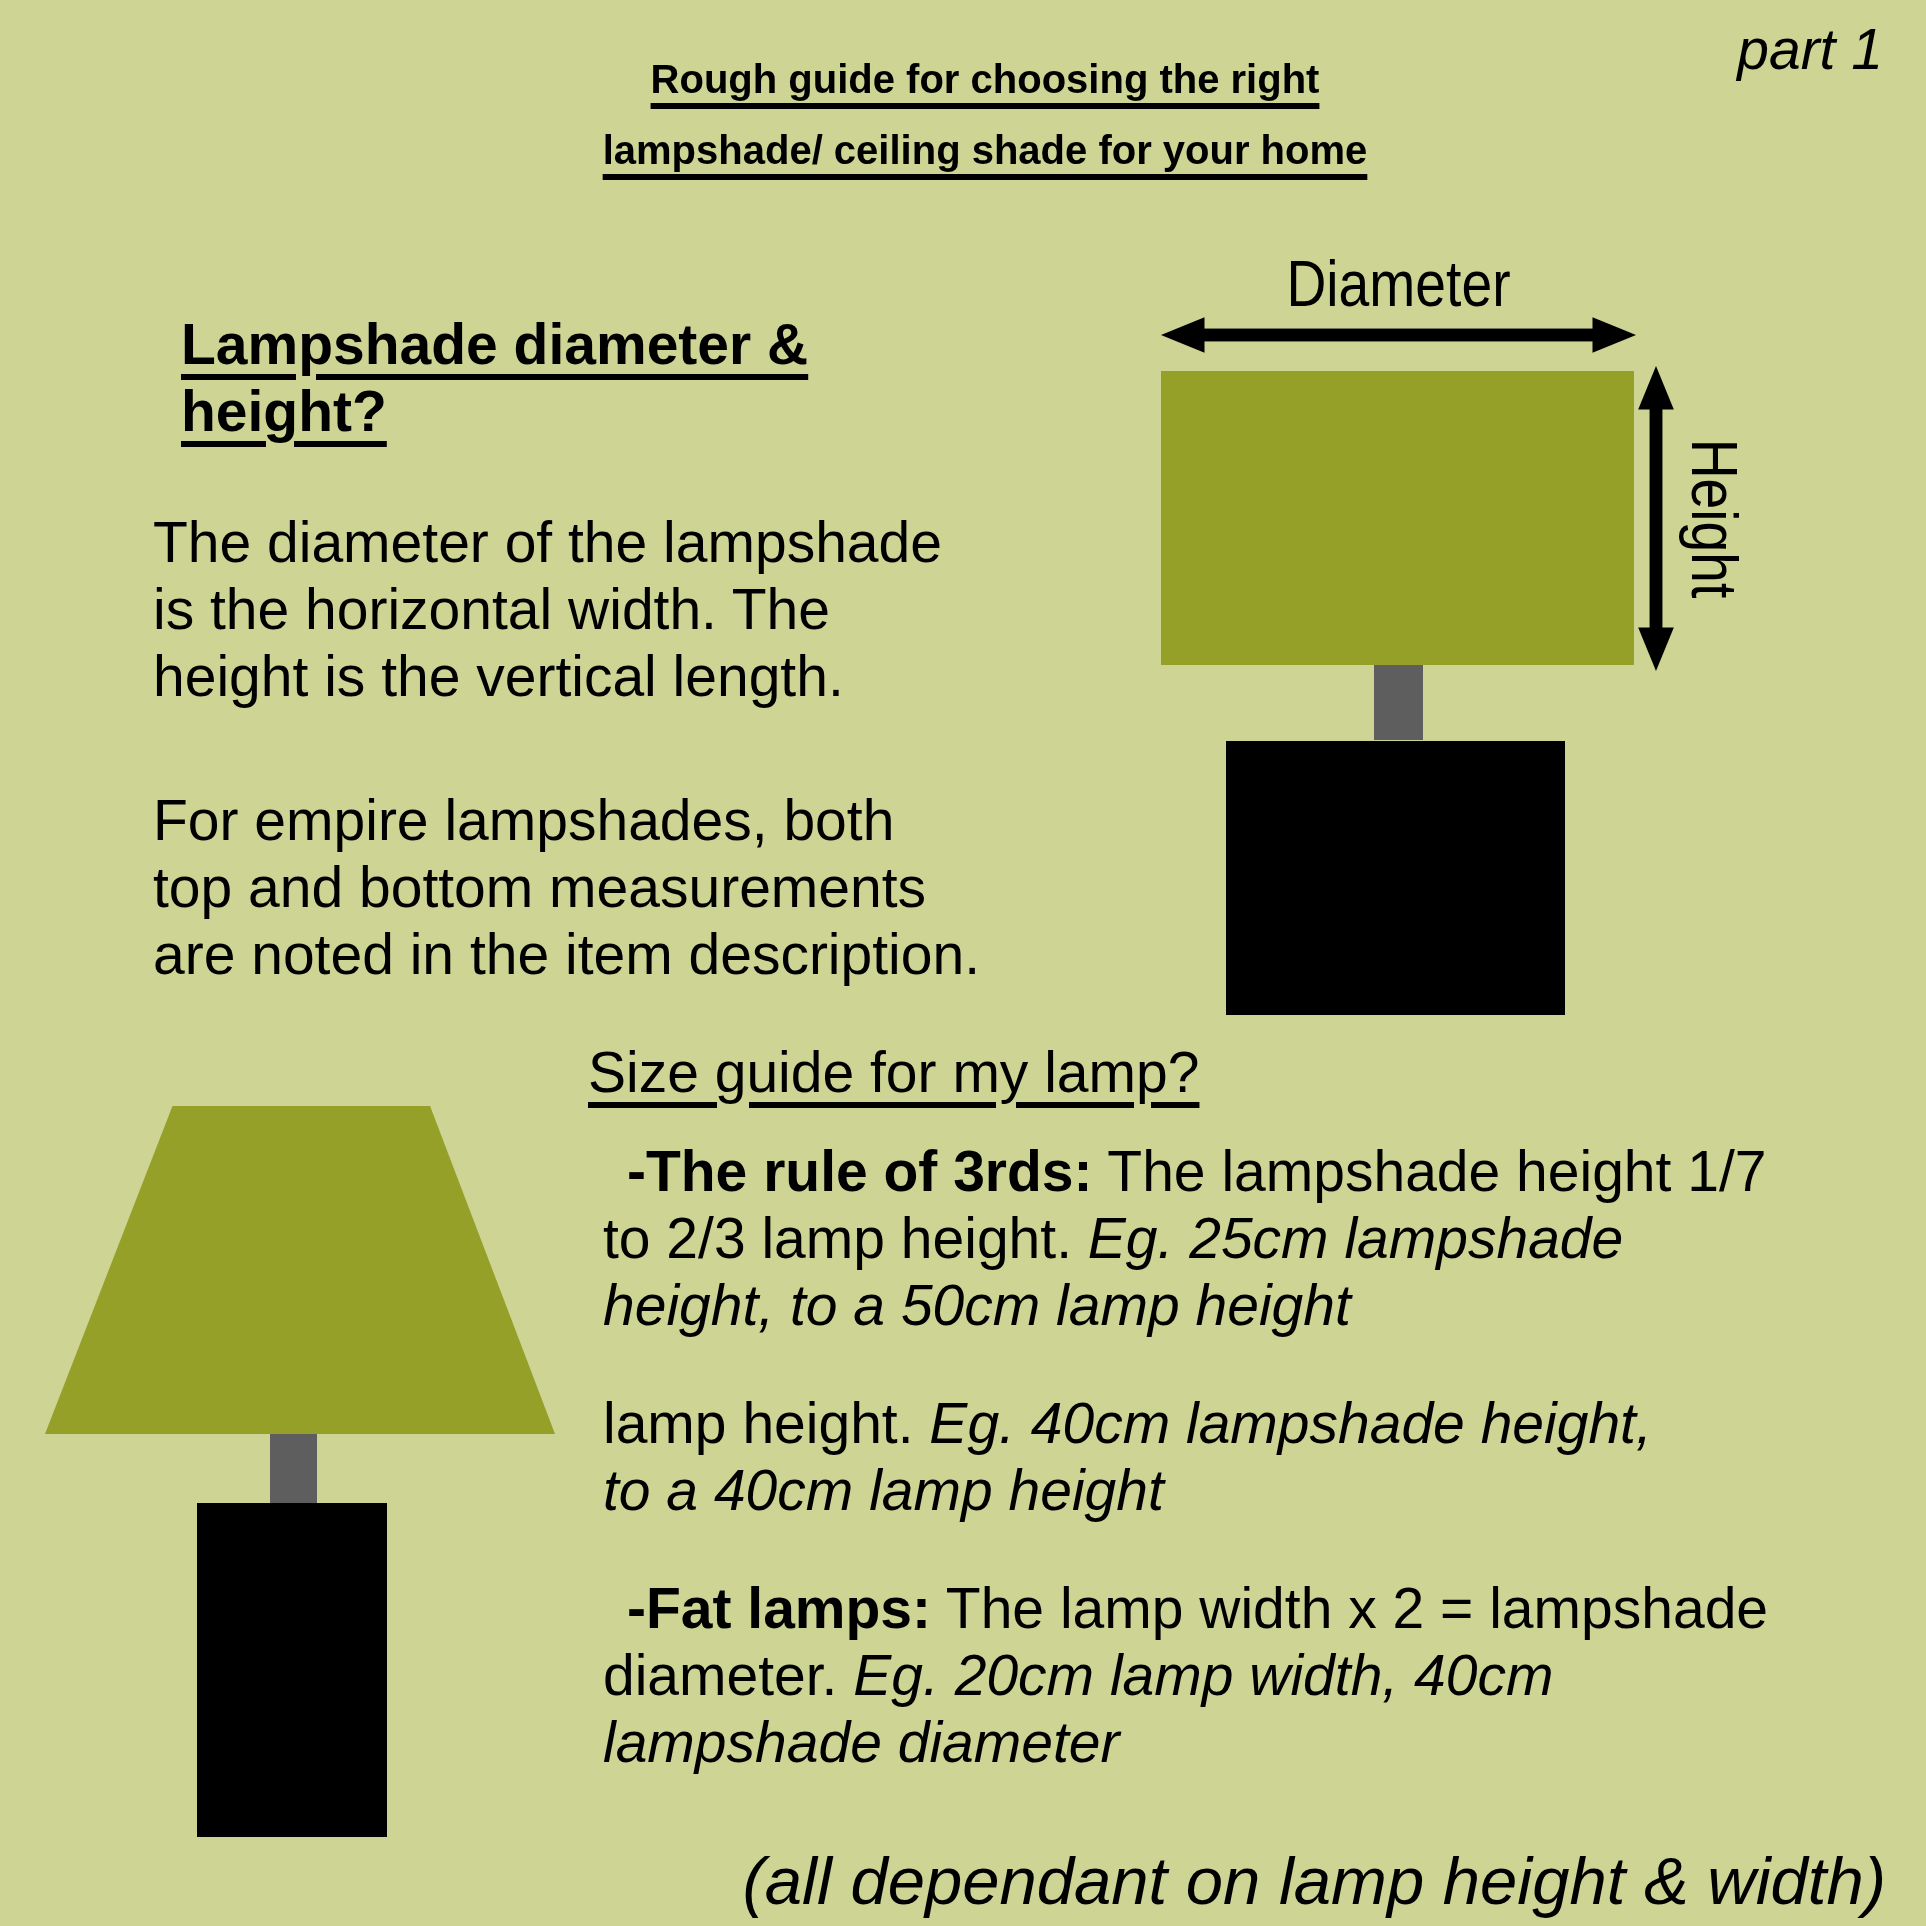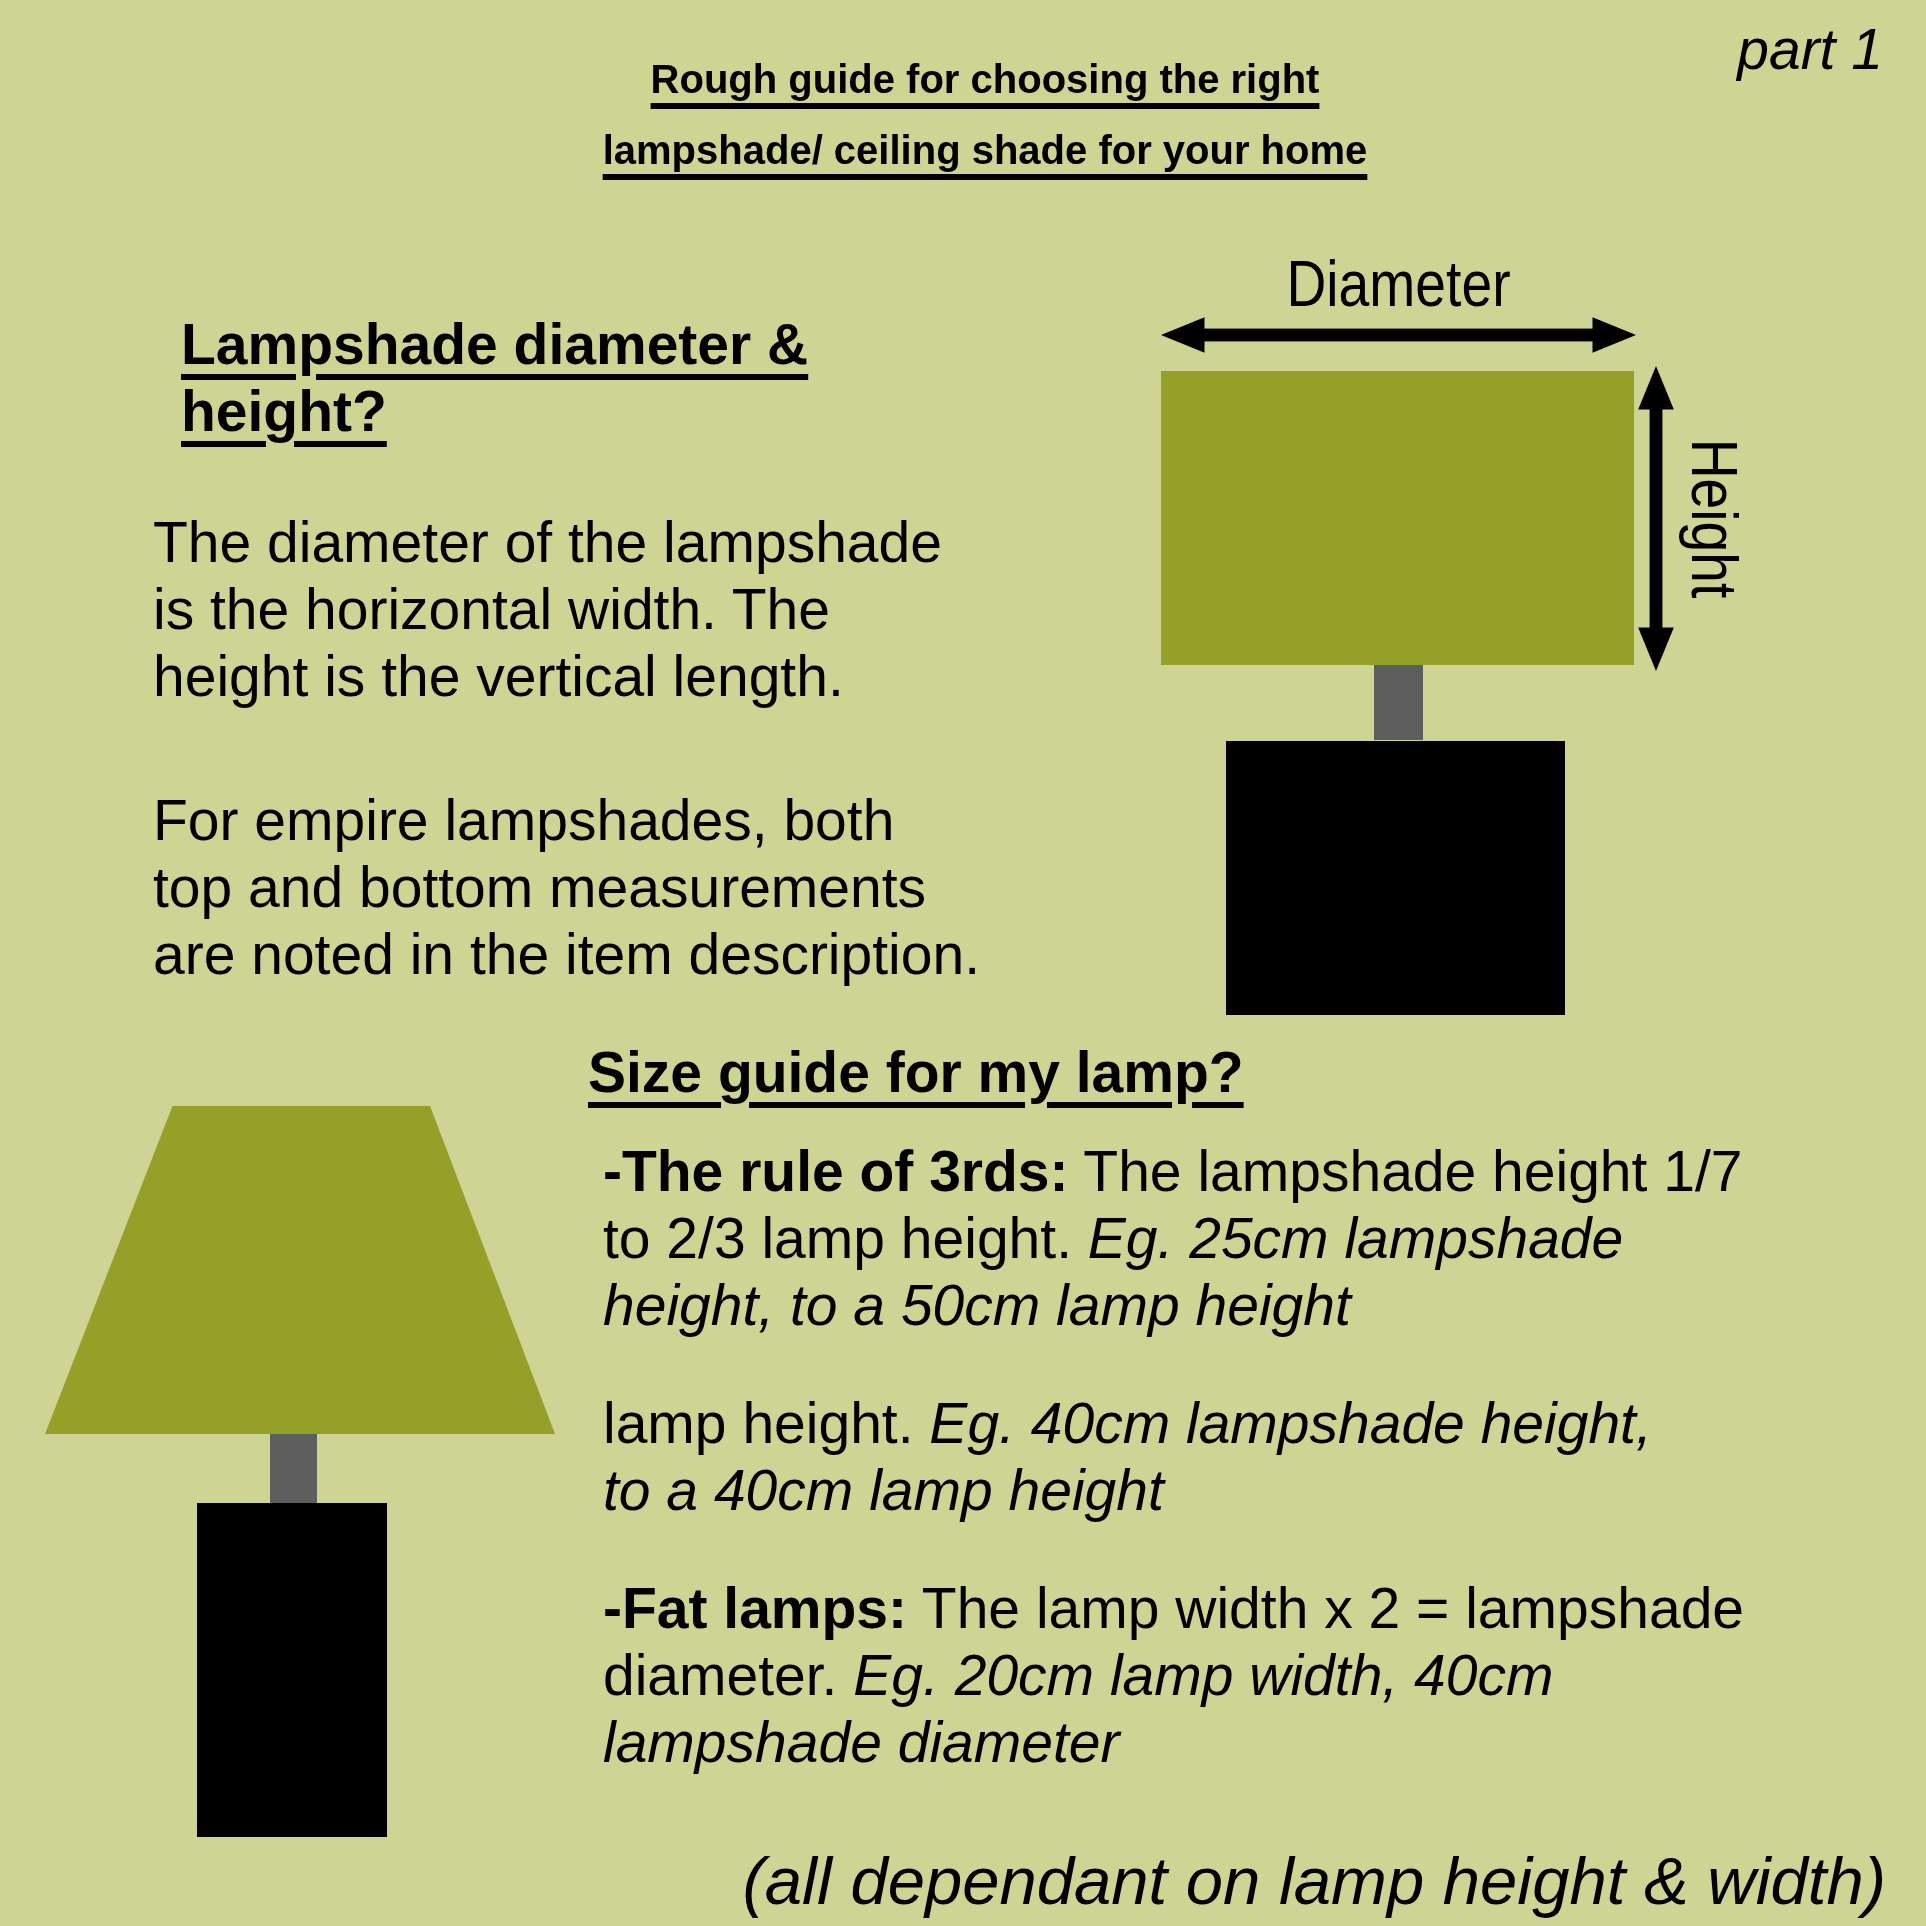--- a/index.html
+++ b/index.html
@@ -34,24 +34,24 @@
   .height-label>span{
     font-size:65px;white-space:nowrap;display:inline-block;
     transform:rotate(90deg) scaleX(.85);
   }
   .stem{position:absolute;background:var(--stem-gray,#5e5e5e);}
   .stem-top{top:665px;left:1374px;width:49px;height:75px;}
   .base{position:absolute;background:var(--base-black,#000);}
   .base-top{top:741px;left:1226px;width:339px;height:274px;}
 
   
-  .sg-heading{position:absolute;top:1039px;left:588px;font-size:57px;font-weight:bold;line-height:67px;}
+  .sg-heading{position:absolute;top:1039px;left:588px;font-size:57px;font-weight:normal;line-height:67px;}
   .rules{position:absolute;top:1138px;left:603px;font-size:57px;line-height:67px;}
   .rule{margin-bottom:51px;}
-  .seg-b{font-weight:bold;}
+  .seg-b{font-weight:bold;margin-left:24px;}
   .seg-i{font-style:italic;}
   .footnote{position:absolute;top:1847px;left:495px;right:41px;text-align:right;font-size:67px;font-style:italic;line-height:67px;}
 
   
   .trapezoid{
     position:absolute;top:1106px;left:45px;width:510px;height:328px;
     background:var(--shade-green,#95a028);
     clip-path:polygon(25% 0,75.5% 0,100% 100%,0 100%);
   }
   .stem-bottom{top:1434px;left:270px;width:47px;height:69px;}

